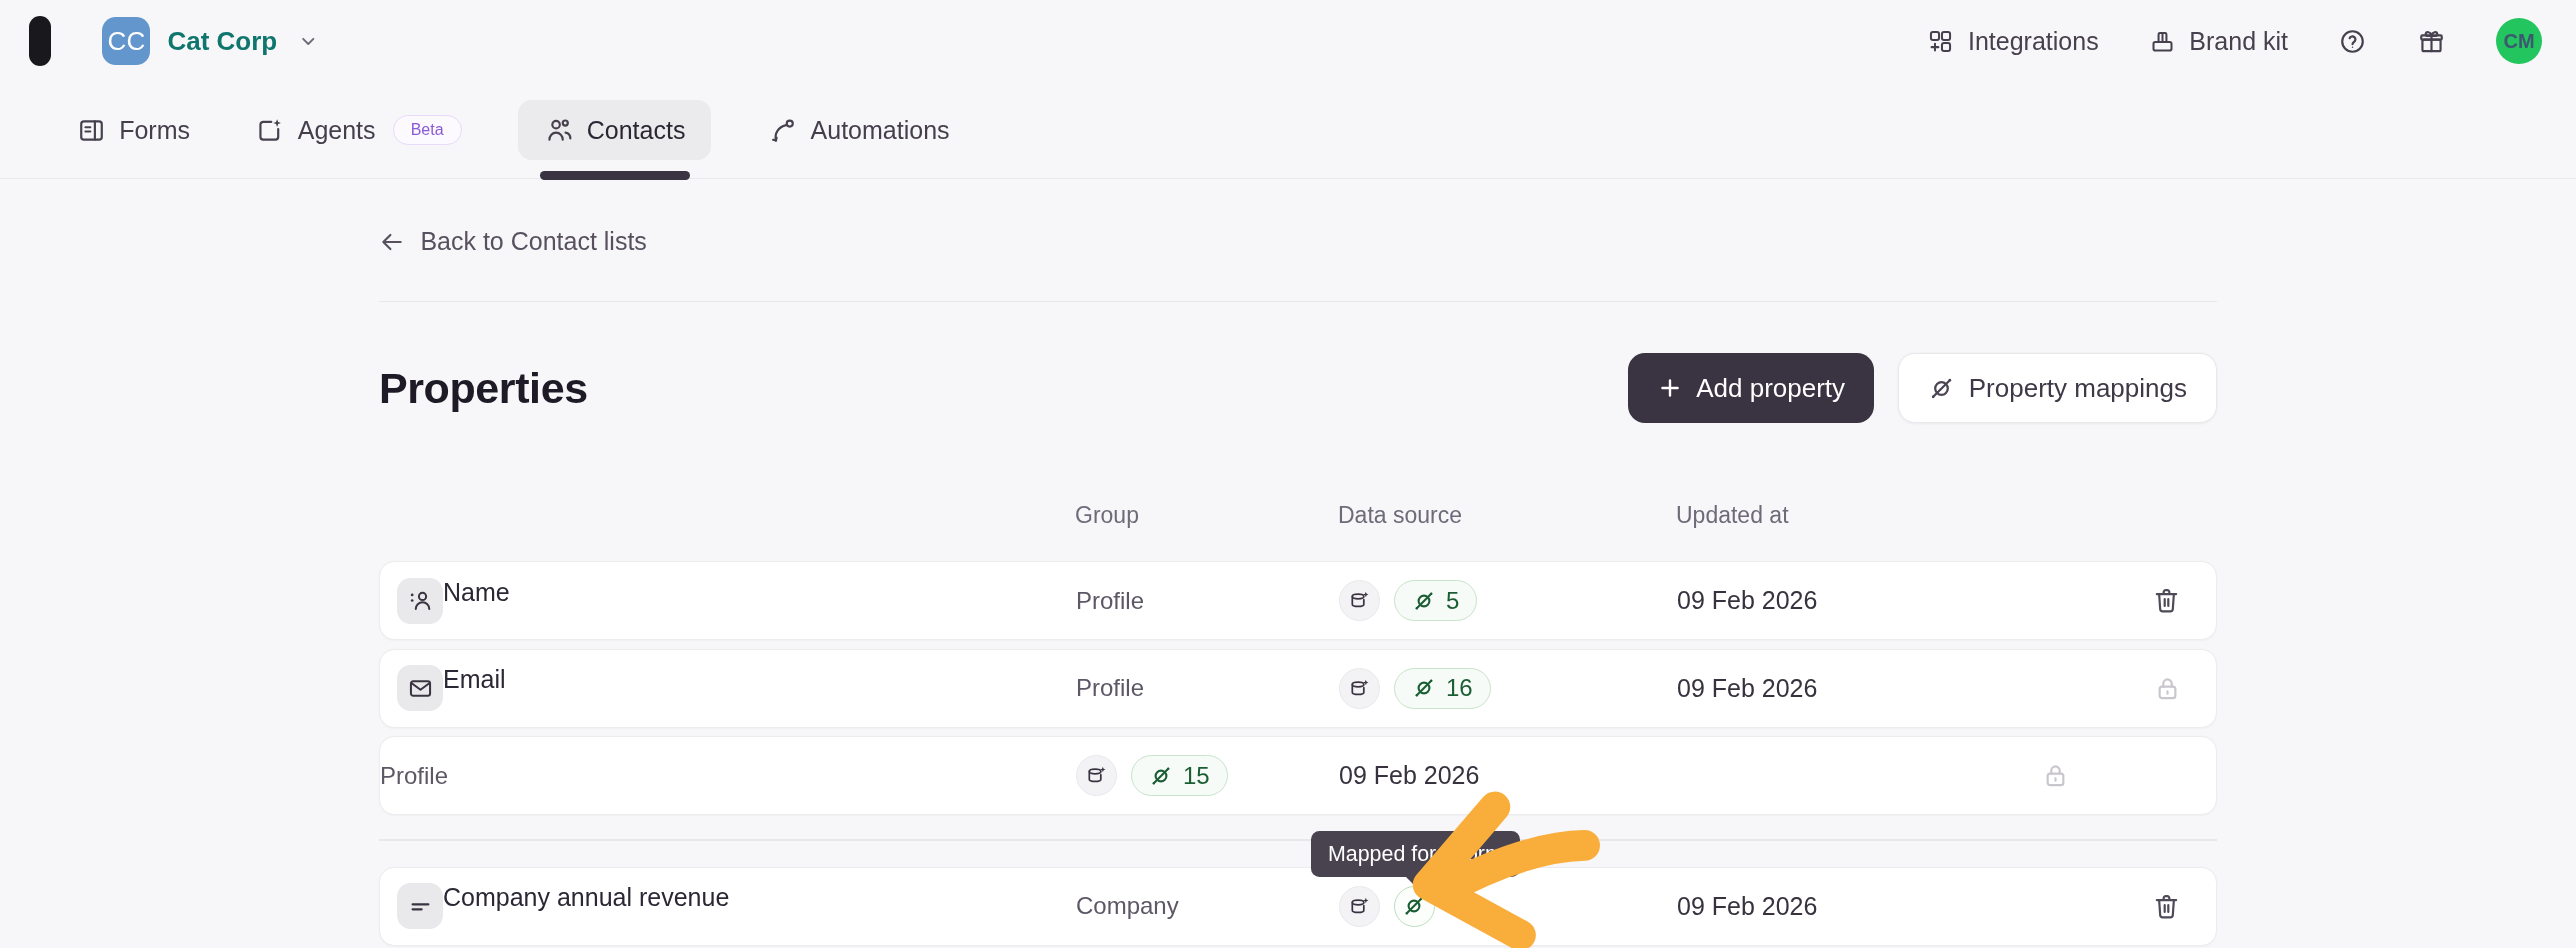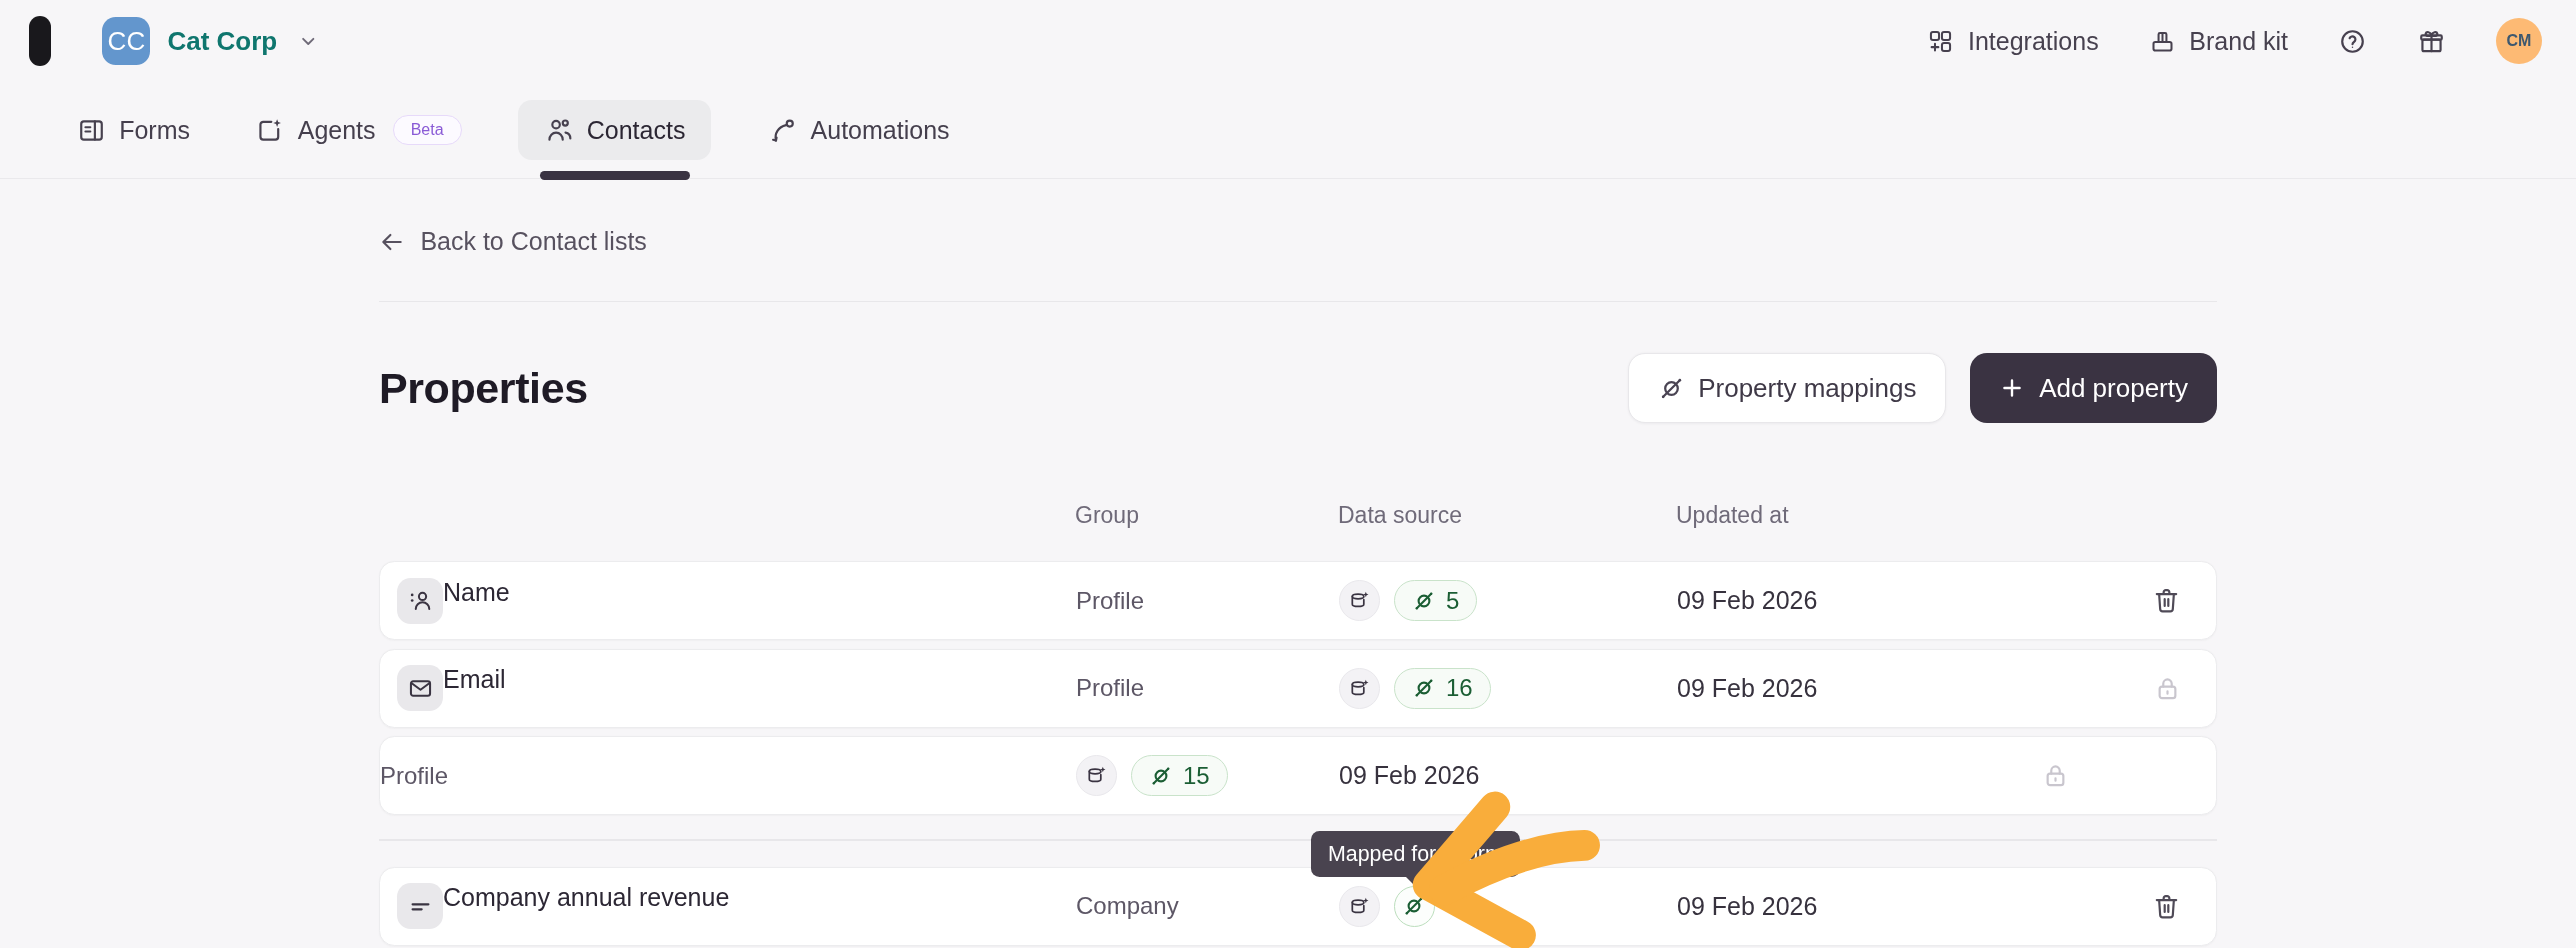--- a/index.html
+++ b/index.html
@@ -32,22 +32,22 @@
 
   .topbar-right { display:flex; align-items:center; gap:50px; }
   .nav-btn {
     display:flex; align-items:center; gap:13.7px;
     font-size:25px; color:#47414f; cursor:pointer; background:none; border:none;
     font-family:inherit;
   }
   .icon-btn { background:none; border:none; color:#47414f; cursor:pointer; display:flex; }
   .user-avatar {
     width:46px; height:46px; border-radius:50%;
-    background:#fdba74; color:#3d586f;
-    font-size:16px; font-weight:600;
+    background:#22c55e; color:#3d586f;
+    font-size:20px; font-weight:600;
     display:flex; align-items:center; justify-content:center; cursor:pointer;
   }
 
   
   .tabbar {
     height:97px; display:flex; align-items:center; gap:48px;
     padding:0 68px; border-bottom:1.7px solid #eae9ec; position:relative;
   }
   .tab {
     display:flex; align-items:center; gap:13.7px;
@@ -286,38 +286,38 @@
             </svg>
         </span>
         <span>Back to Contact lists</span>
       </button>
 
       <div class="rule"></div>
 
       <div class="page-head">
         <h1 class="page-title">Properties</h1>
         <div class="head-actions">
+          <button class="btn btn-primary">
+            <span class="icon">
+              <svg width="26" height="26" viewBox="0 0 24 24" fill="none" stroke="currentColor" stroke-width="2.2" stroke-linecap="round">
+                  <path d="M12 5v14M5 12h14"></path>
+                </svg>
+            </span>
+            <span>Add property</span>
+          </button>
           <button class="btn btn-secondary">
             <span class="icon">
               <svg width="27" height="27" viewBox="0 0 24 24" fill="none" stroke="currentColor" stroke-width="2" stroke-linecap="round" stroke-linejoin="round">
                 <circle cx="12" cy="12" r="5.6"></circle>
                 <path d="M4.6 19.4L19.4 4.6"></path>
                 <circle cx="4.6" cy="19.4" r="1.2" fill="currentColor" stroke="none"></circle>
                 <circle cx="19.4" cy="4.6" r="1.2" fill="currentColor" stroke="none"></circle>
               </svg>
             </span>
             <span>Property mappings</span>
-          </button>
-          <button class="btn btn-primary">
-            <span class="icon">
-              <svg width="26" height="26" viewBox="0 0 24 24" fill="none" stroke="currentColor" stroke-width="2.2" stroke-linecap="round">
-                  <path d="M12 5v14M5 12h14"></path>
-                </svg>
-            </span>
-            <span>Add property</span>
           </button>
         </div>
       </div>
 
       
       <div class="grid thead">
         <div></div>
         <div>Group</div>
         <div>Data source</div>
         <div>Updated at</div>

